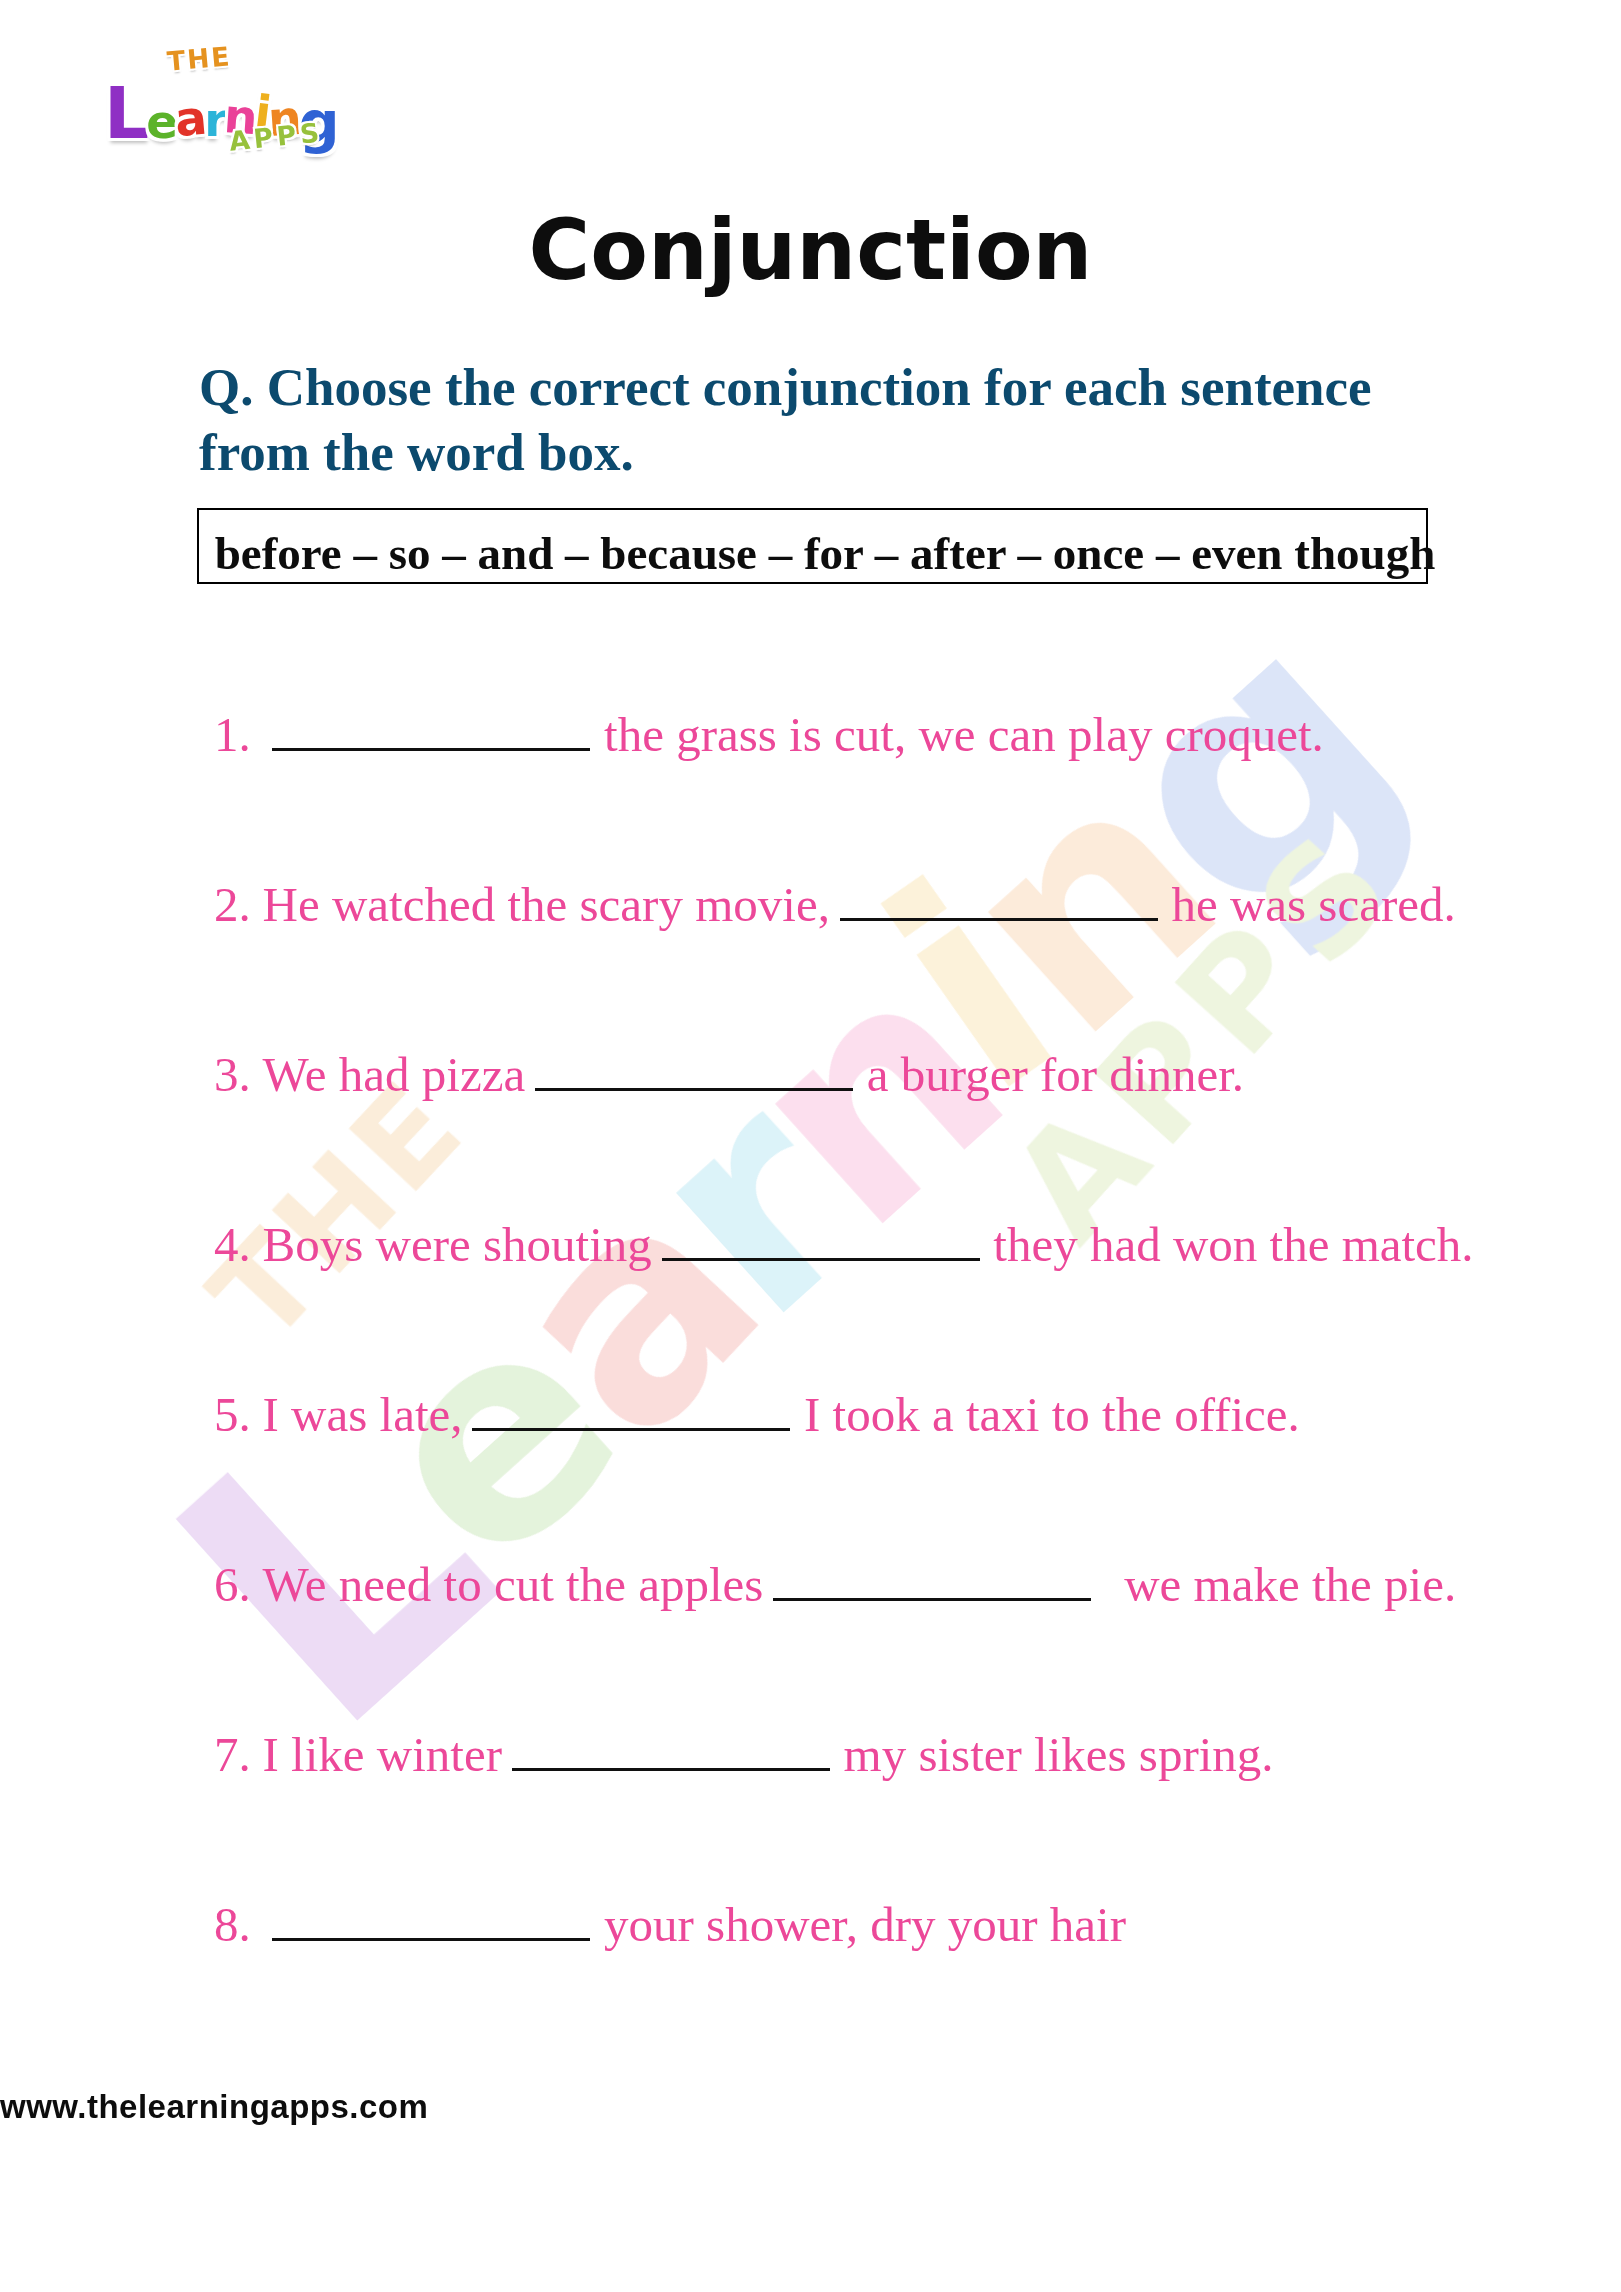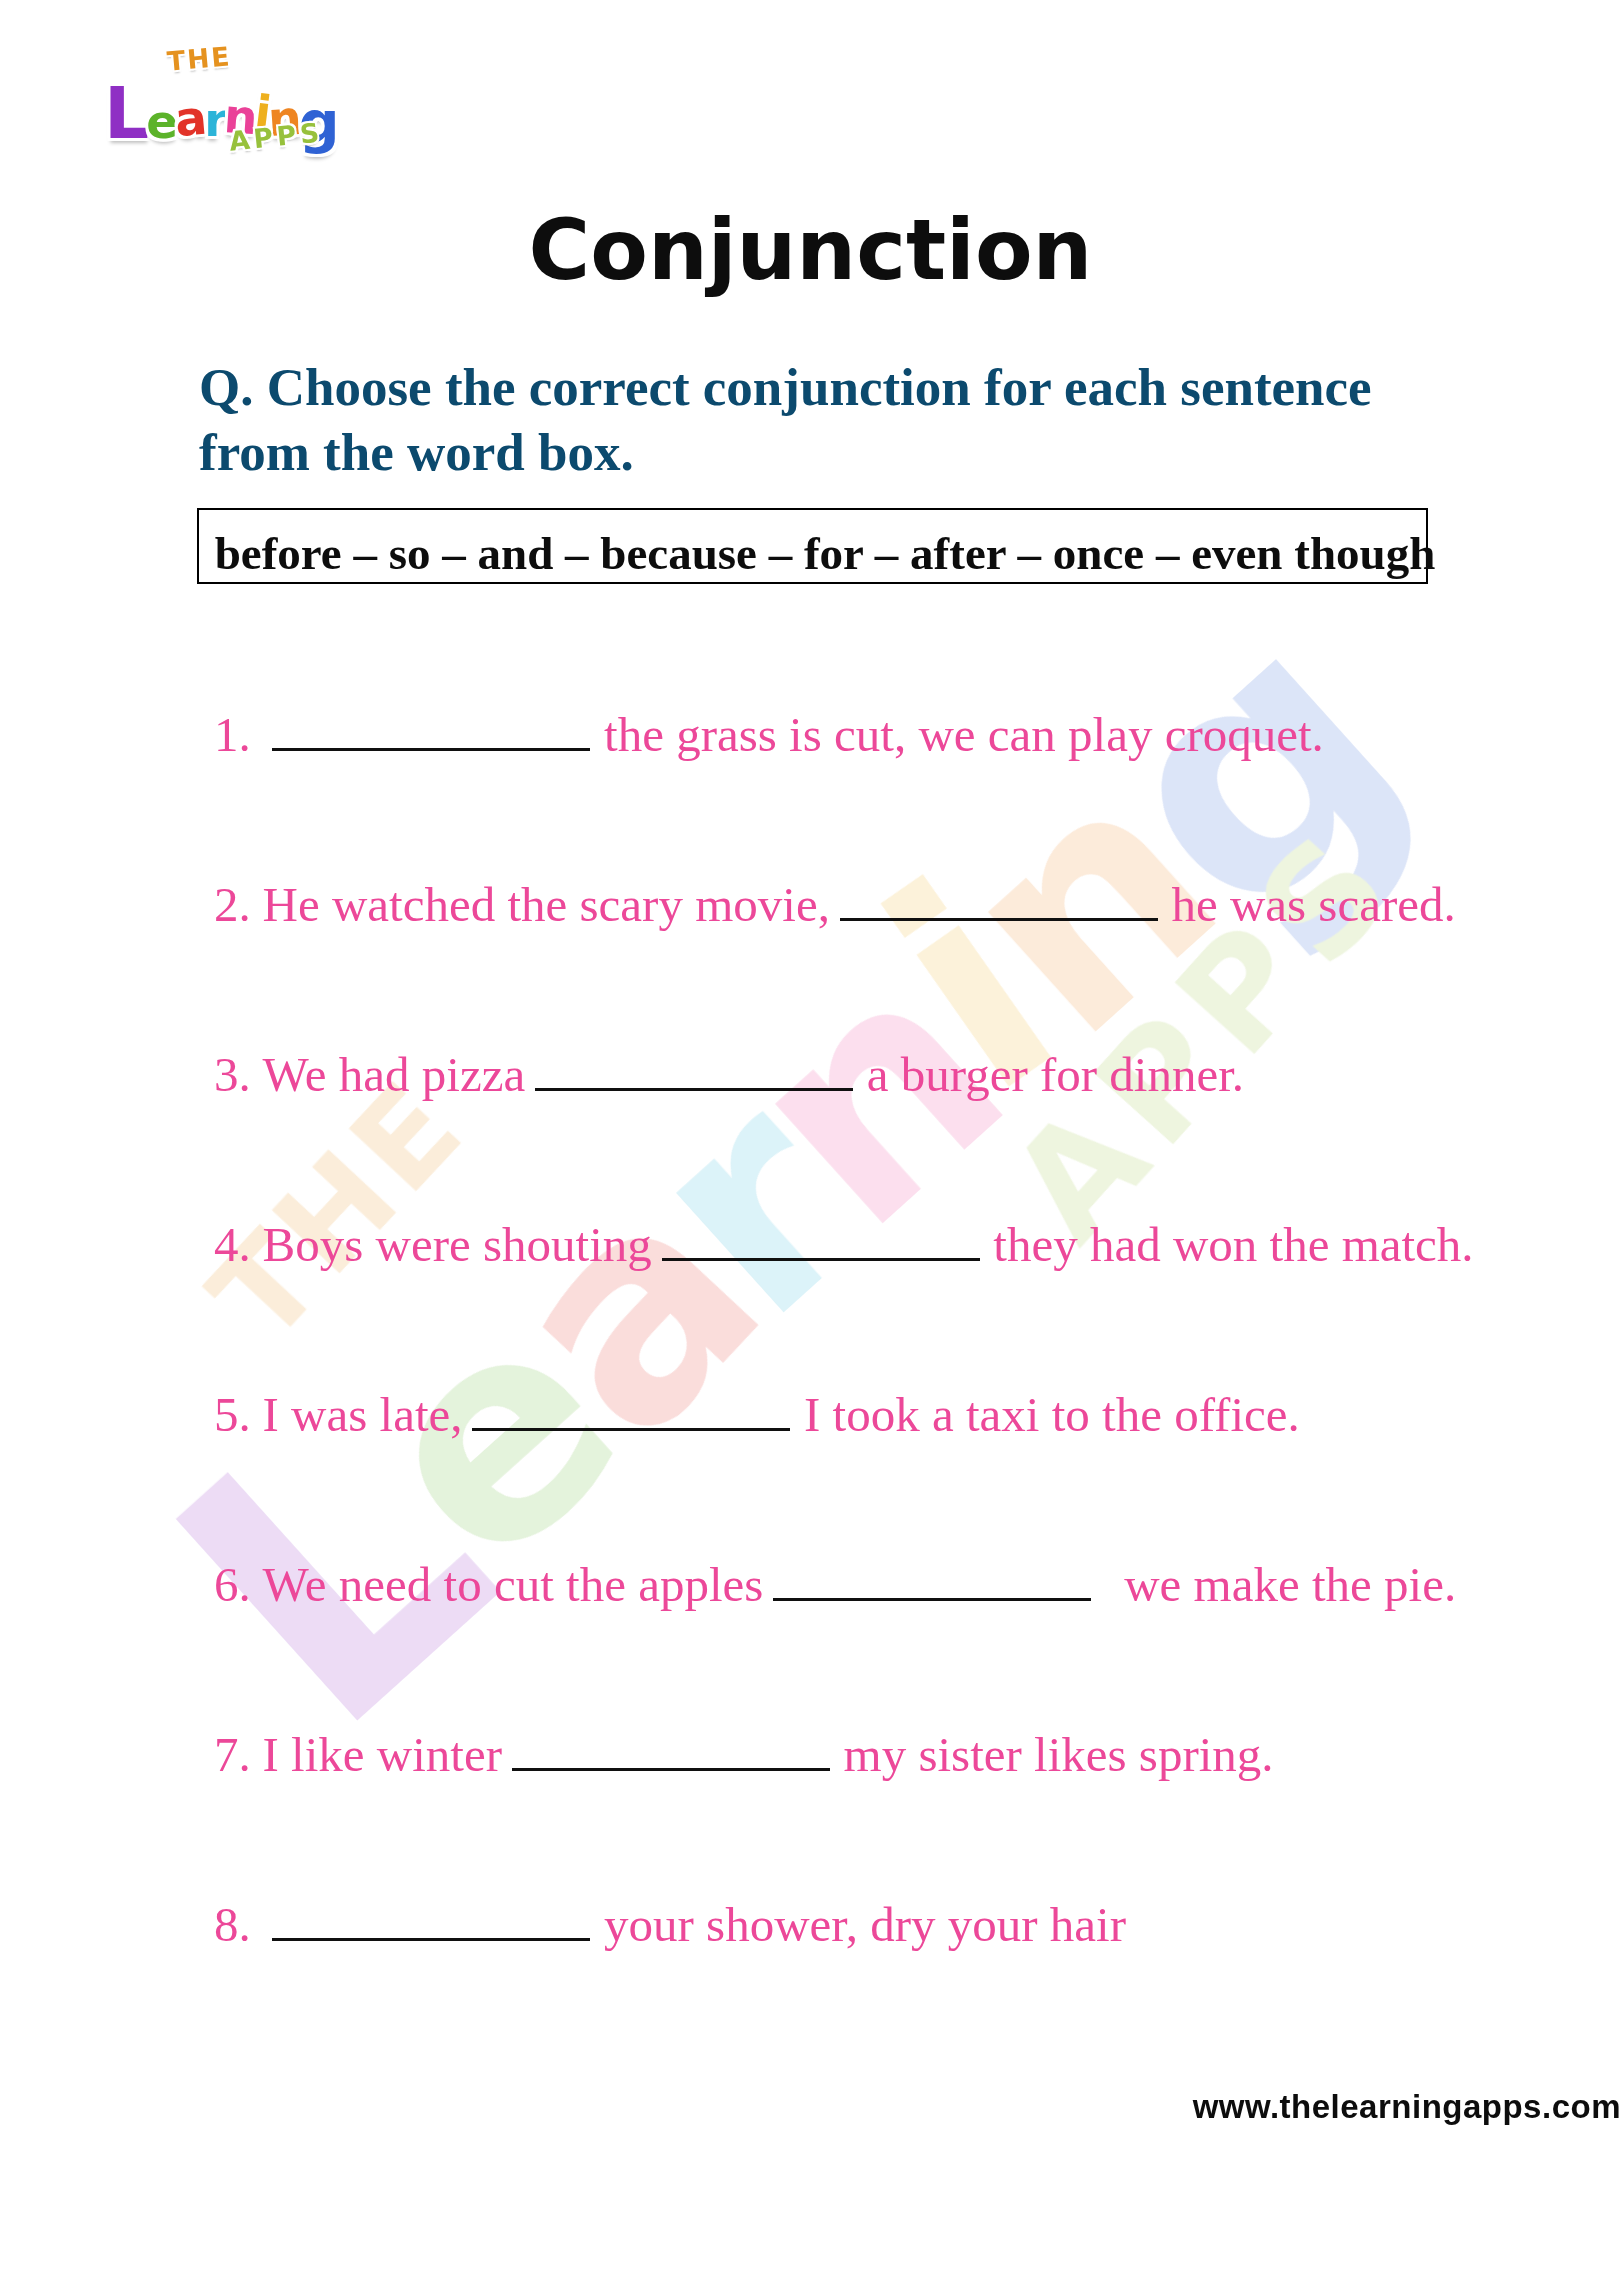--- a/index.html
+++ b/index.html
@@ -81,21 +81,21 @@
   .row{
     white-space:nowrap;font-size:49px;line-height:55px;height:55px;margin-bottom:115px;color:#ec4899;
   }
   .row .num{margin-right:11.8px;}
   .blank{
     display:inline-block;width:318px;height:5.9px;border-bottom:3.9px solid #101010;
     margin:0 13.7px 0 9.8px;
   }
   .row:nth-of-type(6) .blank{margin-right:33px;}
   .footer{
-    position:absolute;top:2088px;left:0;width:100%;text-align:right;z-index:1;
+    position:absolute;top:2088px;left:0;width:100%;text-align:left;z-index:1;
     font-family:"Liberation Sans",sans-serif;font-weight:bold;font-size:33px;letter-spacing:0.5px;color:#0d0d0d;
   }
 </style>
 </head>
 <body>
 
 <div class="watermark">
   <div class="wm-the" style="color: rgb(229, 146, 31);">THE</div>
   <div class="wm-word">
     <span class="lt" style="color: rgb(143, 47, 196);">L</span><span class="lt" style="color: rgb(92, 179, 42);">e</span><span class="lt" style="color: rgb(226, 51, 41);">a</span><span class="lt" style="color: rgb(44, 180, 216);">r</span><span class="lt" style="color: rgb(234, 65, 152);">n</span><span class="lt" style="color: rgb(238, 176, 30);">i</span><span class="lt" style="color: rgb(238, 133, 34);">n</span><span class="lt" style="color: rgb(47, 98, 212);">g</span>

